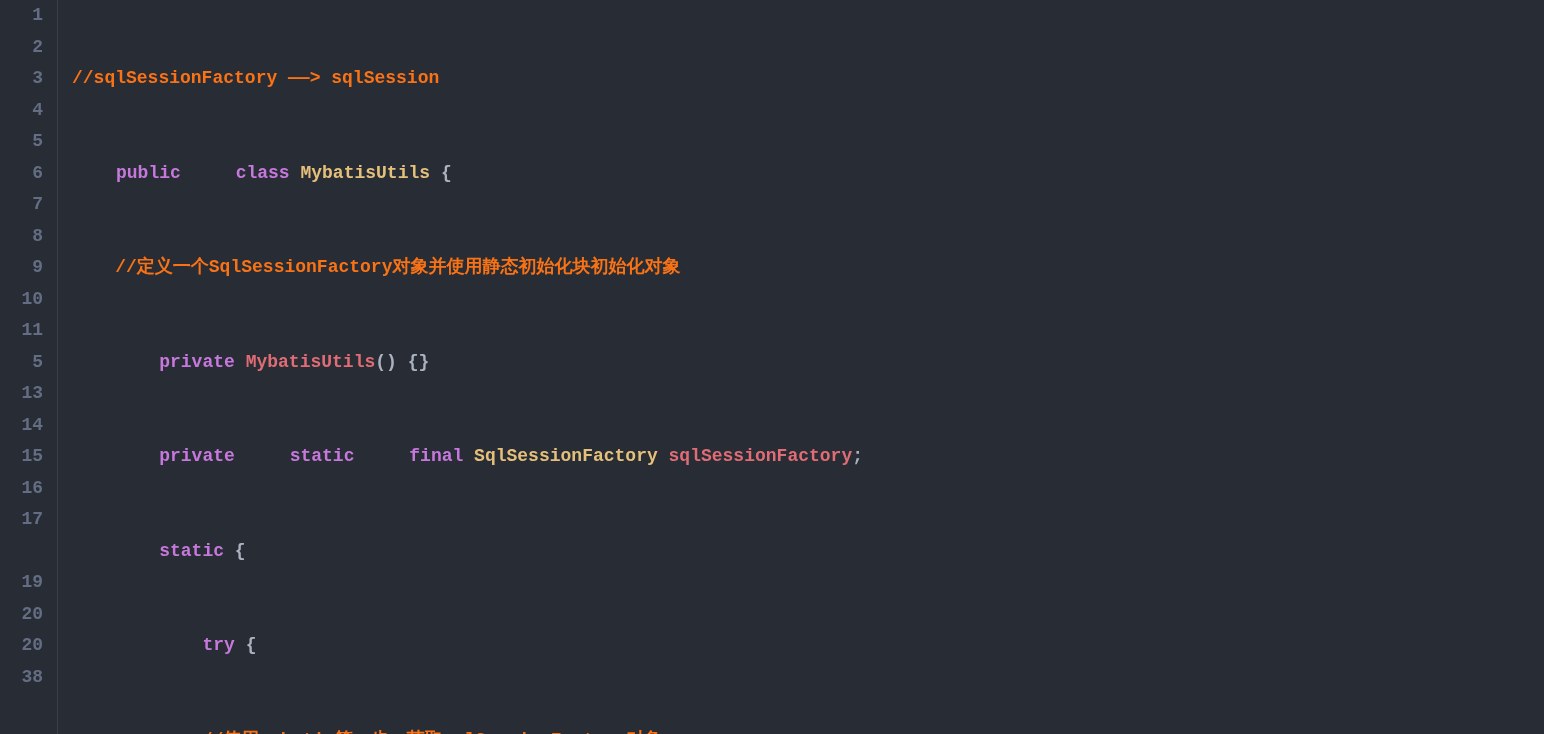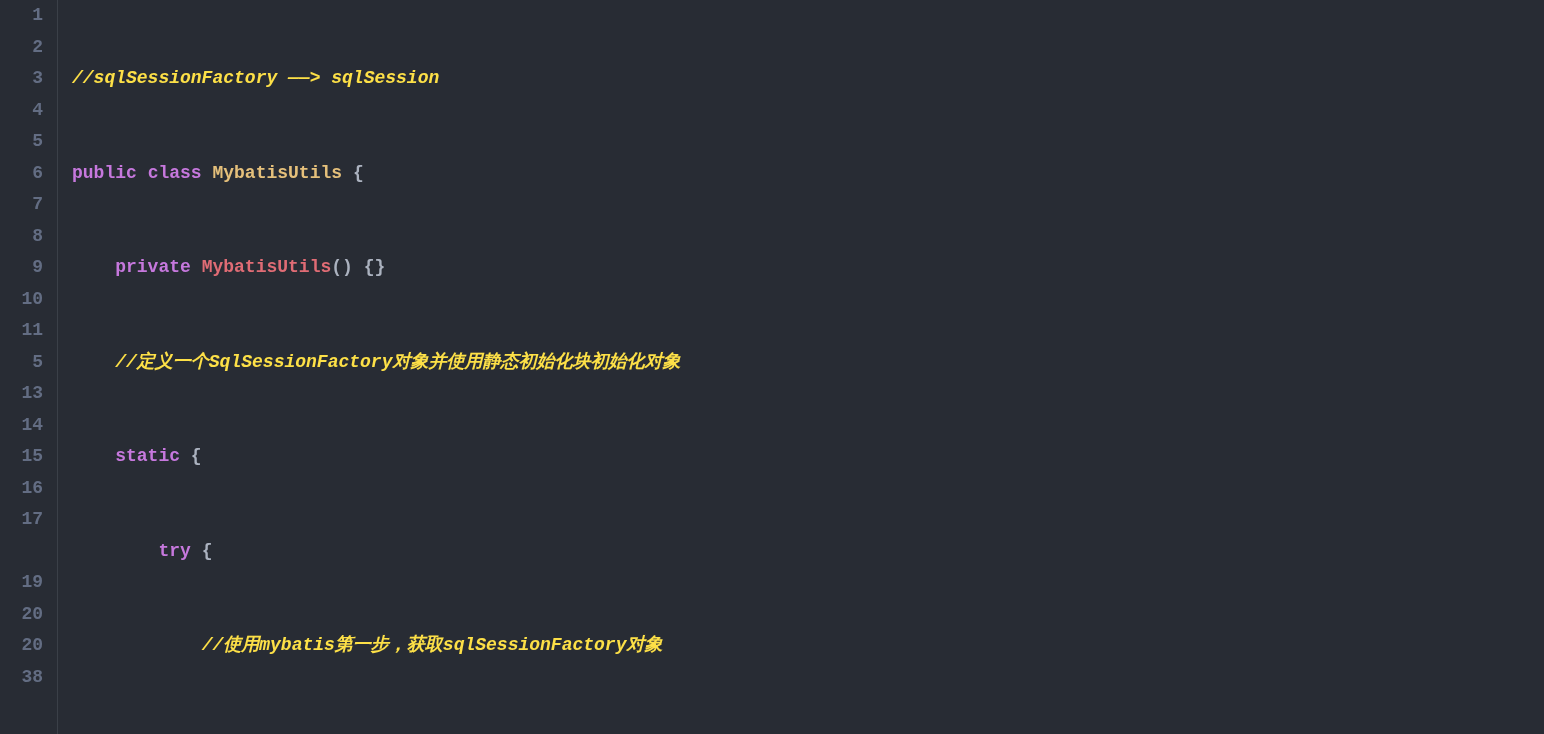--- a/index.html
+++ b/index.html
@@ -29,22 +29,22 @@
   }
   .gutter .ln { height: 31.5px; }
   .gutter .ln.wrap { height: 63px; }
   .code {
     padding-left: 14px;
     flex: 1;
     white-space: pre;
   }
   .code .line { height: 31.5px; }
   
-  .comment { color: #fde047; font-style: italic; }
-  .keyword { color: #c678dd; }
+  .comment { color: #f97316; }
+  .keyword { color: #c678dd; margin-left: 44px; }
   .type    { color: #e5c07b; }
   .classname { color: #e06c75; }
   .var     { color: #e06c75; }
   .punct   { color: #abb2bf; }
 </style>
 </head>
 <body>
 
 <div class="editor">
   <div class="gutter">
@@ -67,22 +67,23 @@
     <div class="ln wrap">17</div>
     <div class="ln">19</div>
     <div class="ln">20</div>
     <div class="ln">20</div>
     <div class="ln">38</div>
   </div>
 
   <div class="code">
     <div class="line"><span class="comment">//sqlSessionFactory ——&gt; sqlSession</span></div>
     <div class="line"><span class="keyword">public</span> <span class="keyword">class</span> <span class="type">MybatisUtils</span><span class="punct"> {</span></div>
+    <div class="line">    <span class="comment">//定义一个SqlSessionFactory对象并使用静态初始化块初始化对象</span></div>
     <div class="line">    <span class="keyword">private</span> <span class="classname">MybatisUtils</span><span class="punct">() {}</span></div>
-    <div class="line">    <span class="comment">//定义一个SqlSessionFactory对象并使用静态初始化块初始化对象</span></div>
+    <div class="line">    <span class="keyword">private</span> <span class="keyword">static</span> <span class="keyword">final</span> <span class="type">SqlSessionFactory</span> <span class="var">sqlSessionFactory</span><span class="punct">;</span></div>
     <div class="line">    <span class="keyword">static</span><span class="punct"> {</span></div>
     <div class="line">        <span class="keyword">try</span><span class="punct"> {</span></div>
     <div class="line">            <span class="comment">//使用mybatis第一步，获取sqlSessionFactory对象</span></div>
     
     
     
     
     
     
     

